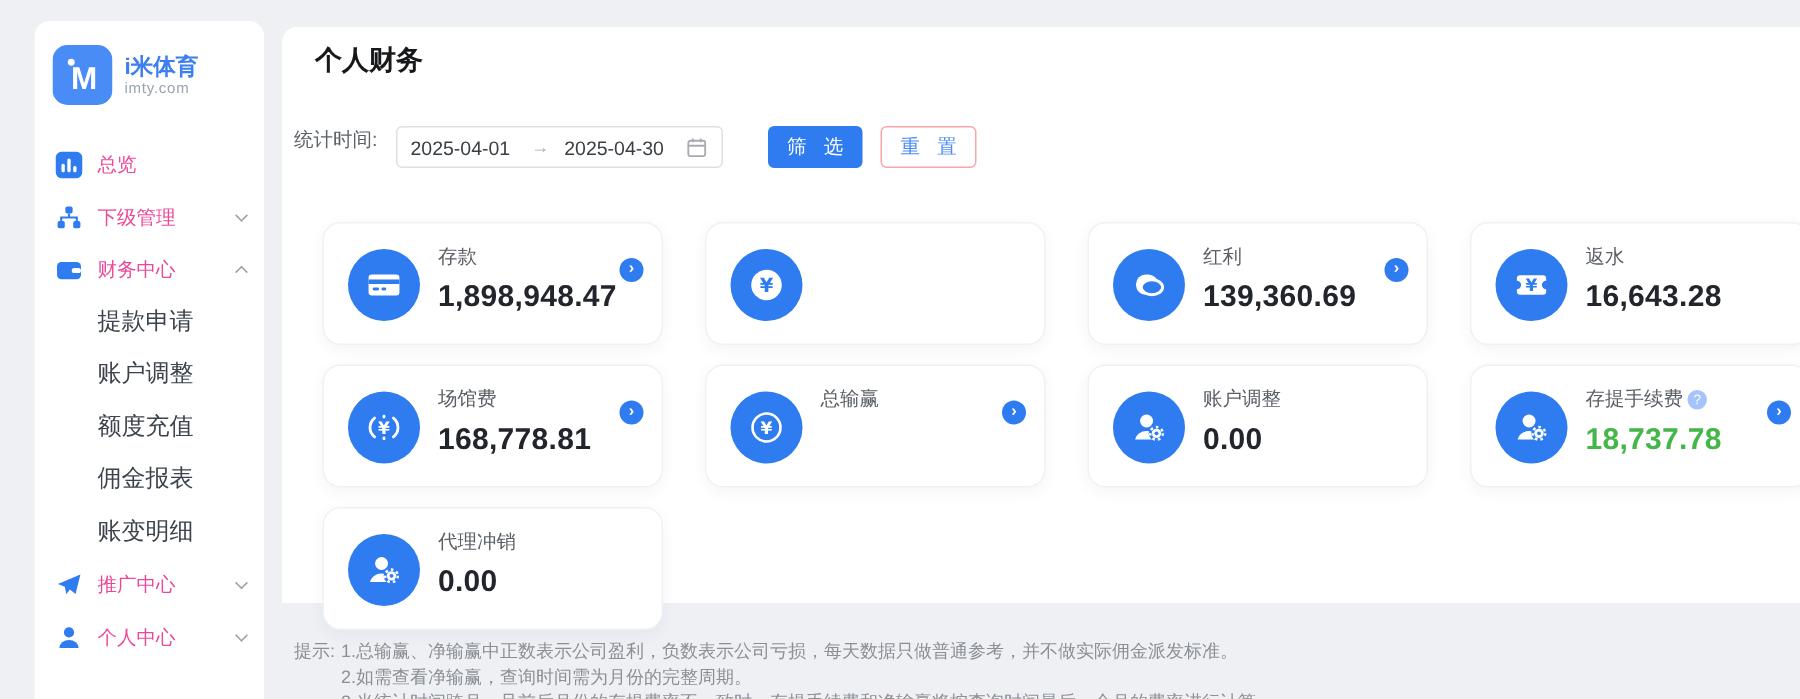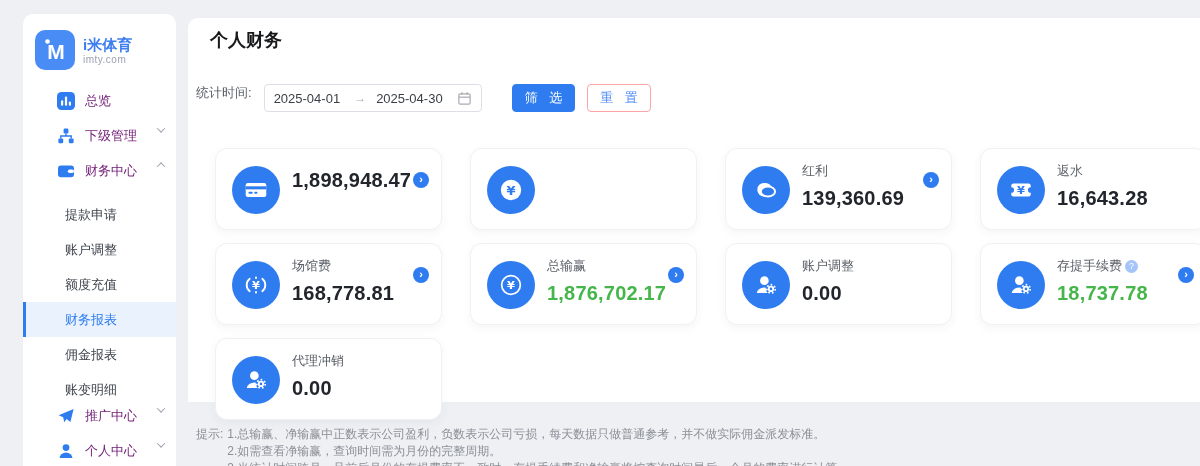--- a/index.html
+++ b/index.html
@@ -13,26 +13,26 @@
   
   .sidebar {
     position:absolute; left:23px; top:14px; width:153px; height:452px;
     background:#fff; border-radius:10px 10px 0 0;
   }
   .logo-row { display:flex; align-items:center; gap:8px; padding:16px 8px 14px 12px; }
   .logo-badge { width:40px; height:40px; flex:0 0 40px; }
   .brand-name { color:#3d7ef0; font-size:15px; font-weight:700; line-height:18px; }
   .brand-domain { color:#9aa3b0; font-size:10px; letter-spacing:.5px; }
   .menu { margin-top:8px; }
-  .menu-item { height:35px; display:flex; padding:0 12px 0 14px; font-size:13px; color:#701a75; cursor:pointer;margin-left:20px; }
+  .menu-item { height:35px; display:flex; align-items:center; padding:0 12px 0 14px; font-size:13px; color:#ec4899; cursor:pointer; }
   .mi-icon { width:18px; height:18px; margin-right:10px; display:flex; align-items:center; justify-content:center; }
   .caret { width:6px; height:6px; border-right:1.4px solid #99a0ab; border-bottom:1.4px solid #99a0ab; margin-left:auto; }
   .caret.down { transform:rotate(45deg) translate(-1px,-1px); }
   .caret.up { transform:rotate(-135deg) translate(-1px,-1px); }
-  .sub-item { height:35px; display:flex; align-items:center; padding-left:42px; font-size:13px; color:#3d434c; cursor:pointer; }
+  .sub-item { height:35px; display:flex; align-items:center; padding-left:42px; font-size:16px; color:#3d434c; cursor:pointer; }
   .sub-item.active { background:#e9f2fd; color:#2e7cf0; border-left:3px solid #2e7cf0; padding-left:39px; }
   
   .main {
     position:absolute; left:188px; top:18px; width:1012px; height:384px;
     background:#fff; border-radius:10px 0 0 0; padding-top:10px;
   }
   .page-title { margin-left:22px; font-size:18px; font-weight:700; color:#17181a; }
   .filter-row { margin:32px 0 0 8px; display:flex; align-items:flex-start; }
   .filter-label { font-size:13px; color:#5c6269; margin-right:12px; }
   .date-range { width:218px; height:28px; border:1px solid #dcdfe6; border-radius:4px; background:#fff; display:flex; align-items:center; padding:0 9px; font-size:13px; color:#3a3f45; cursor:pointer; }
@@ -113,23 +113,20 @@
 
     <div class="sub-item">
         <span>提款申请</span>
       </div>
     <div class="sub-item">
         <span>账户调整</span>
       </div>
     <div class="sub-item">
         <span>额度充值</span>
       </div>
-    <div class="sub-item active">
-        <span>财务报表</span>
-      </div>
     <div class="sub-item">
         <span>佣金报表</span>
       </div>
     <div class="sub-item">
         <span>账变明细</span>
       </div>
 
     <div class="menu-item">
       <span class="mi-icon">
         <svg width="18" height="18" viewBox="0 0 18 18">
@@ -179,20 +176,21 @@
     <div class="card">
       <span class="card-icon">
         <svg width="26" height="26" viewBox="0 0 24 24">
             <rect x="2.5" y="5.5" width="19" height="13" rx="2" fill="#fff"></rect>
             <rect x="2.5" y="8.6" width="19" height="2.8" fill="#2e7cf0"></rect>
             <rect x="5" y="13.6" width="4" height="1.8" rx=".9" fill="#2e7cf0"></rect>
             <rect x="10.4" y="13.6" width="3" height="1.8" rx=".9" fill="#2e7cf0"></rect>
           </svg>
       </span>
       <div class="card-text">
+        <div class="card-label">存款</div>
         <div class="card-value">1,898,948.47</div>
       </div>
       <span class="arrow-badge">›</span>
     </div>
 
     <div class="card">
       <span class="card-icon">
         <svg width="26" height="26" viewBox="0 0 24 24">
             <circle cx="12" cy="12" r="9.4" fill="#fff"></circle>
             <text x="12" y="16.4" text-anchor="middle" font-size="12" font-weight="bold" fill="#2e7cf0" font-family="DejaVu Sans,sans-serif">¥</text>
@@ -248,21 +246,20 @@
 
     <div class="card">
       <span class="card-icon">
         <svg width="26" height="26" viewBox="0 0 24 24">
             <circle cx="12" cy="12" r="8.6" fill="none" stroke="#fff" stroke-width="1.6"></circle>
             <text x="12" y="16" text-anchor="middle" font-size="10.5" font-weight="bold" fill="#fff" font-family="DejaVu Sans,sans-serif">¥</text>
           </svg>
       </span>
       <div class="card-text">
         <div class="card-label">总输赢</div>
-        <div class="card-value green">1,876,702.17</div>
       </div>
       <span class="arrow-badge">›</span>
     </div>
 
     <div class="card">
       <span class="card-icon">
         <svg width="26" height="26" viewBox="0 0 24 24">
             <circle cx="10.5" cy="8" r="4" fill="#fff"></circle>
             <path d="M3.4 19.4 a7.2 6.2 0 0 1 14.2 0 z" fill="#fff"></path>
             <circle cx="16.6" cy="15.6" r="4.8" fill="#2e7cf0"></circle>

